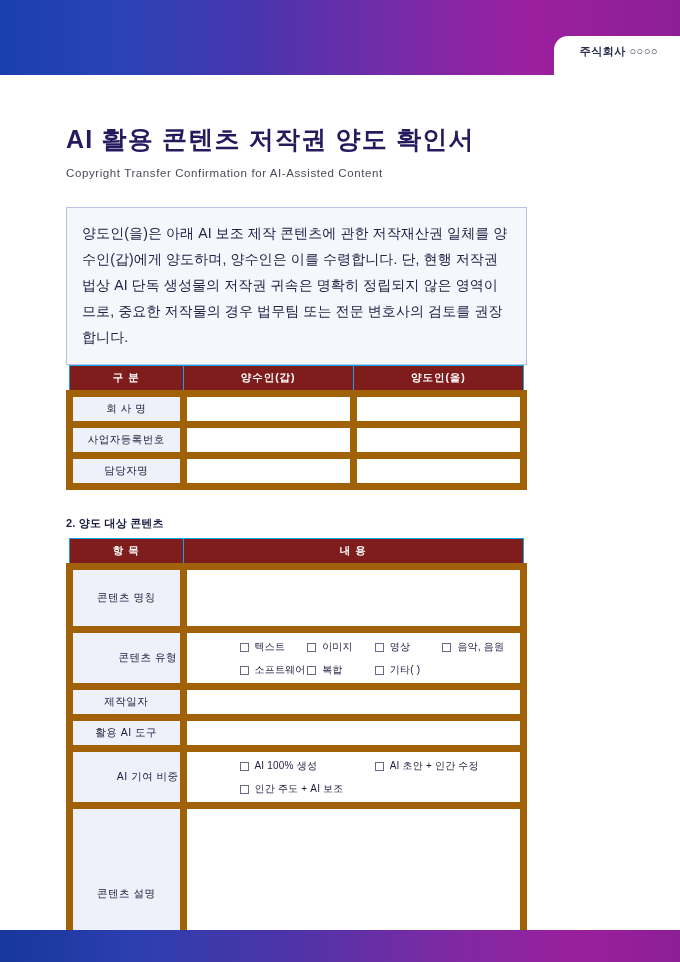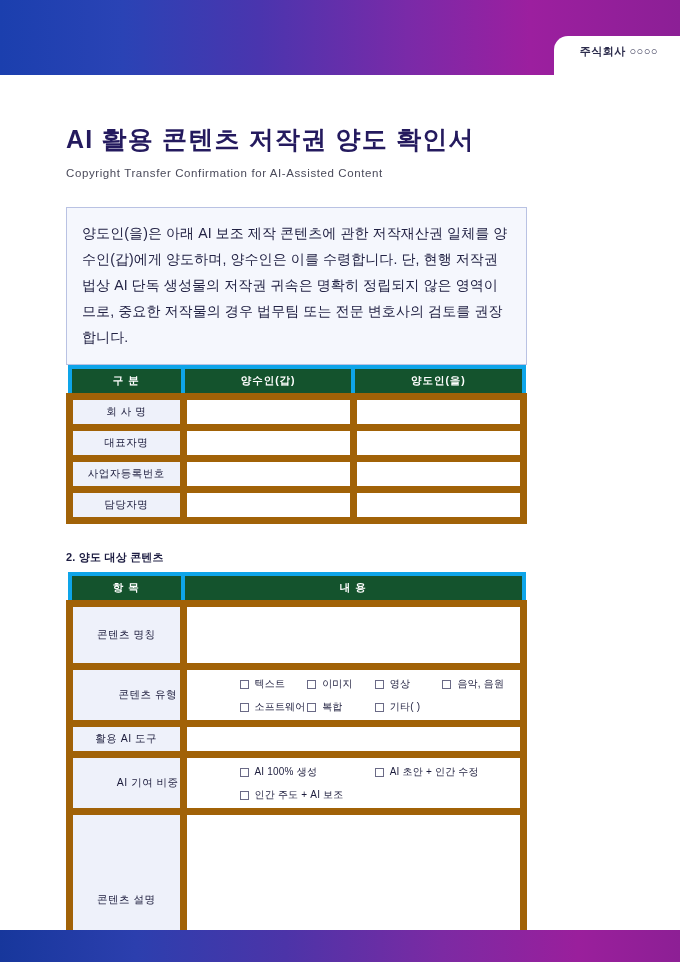--- a/index.html
+++ b/index.html
@@ -106,25 +106,25 @@
   }
 
   
   table {
     width: 100%;
     border-collapse: collapse;
     table-layout: fixed;
     font-size: 10.5px;
   }
   th {
-    background: #14532d;
+    background: #7f1d1d;
     color: #ffffff;
     font-weight: bold;
     height: 22px;
-    border: 4px solid #0ea5e9;
+    border: 1px solid #0ea5e9;
     letter-spacing: 1px;
     font-size: 10.5px;
   }
   td {
     border: 7px solid #a16207;
     height: 24px;
     padding: 0;
   }
   td.label {
     background: #eef1fa;
@@ -201,25 +201,20 @@
         <th>양도인(을)</th>
       </tr>
     </thead>
     <tbody>
       <tr>
         <td class="label">회 사 명</td>
         <td class="value"></td>
         <td class="value"></td>
       </tr>
       <tr>
-        <td class="label">대표자명</td>
-        <td class="value"></td>
-        <td class="value"></td>
-      </tr>
-      <tr>
         <td class="label">사업자등록번호</td>
         <td class="value"></td>
         <td class="value"></td>
       </tr>
       <tr>
         <td class="label">담당자명</td>
         <td class="value"></td>
         <td class="value"></td>
       </tr>
     </tbody>
@@ -272,20 +267,24 @@
               <span>복합</span>
             </div>
             <div class="cb w25">
               <span class="box"></span>
               <span>기타(           )</span>
             </div>
           </div>
         </td>
       </tr>
 
+      <tr>
+        <td class="label label-mid">제작일자</td>
+        <td class="value"></td>
+      </tr>
 
       <tr>
         <td class="label label-mid">활용 AI 도구</td>
         <td class="value"></td>
       </tr>
 
       <tr>
         <td class="label label-mid tall-44">AI 기여 비중</td>
         <td class="value tall-44">
           <div class="cb-wrap">

